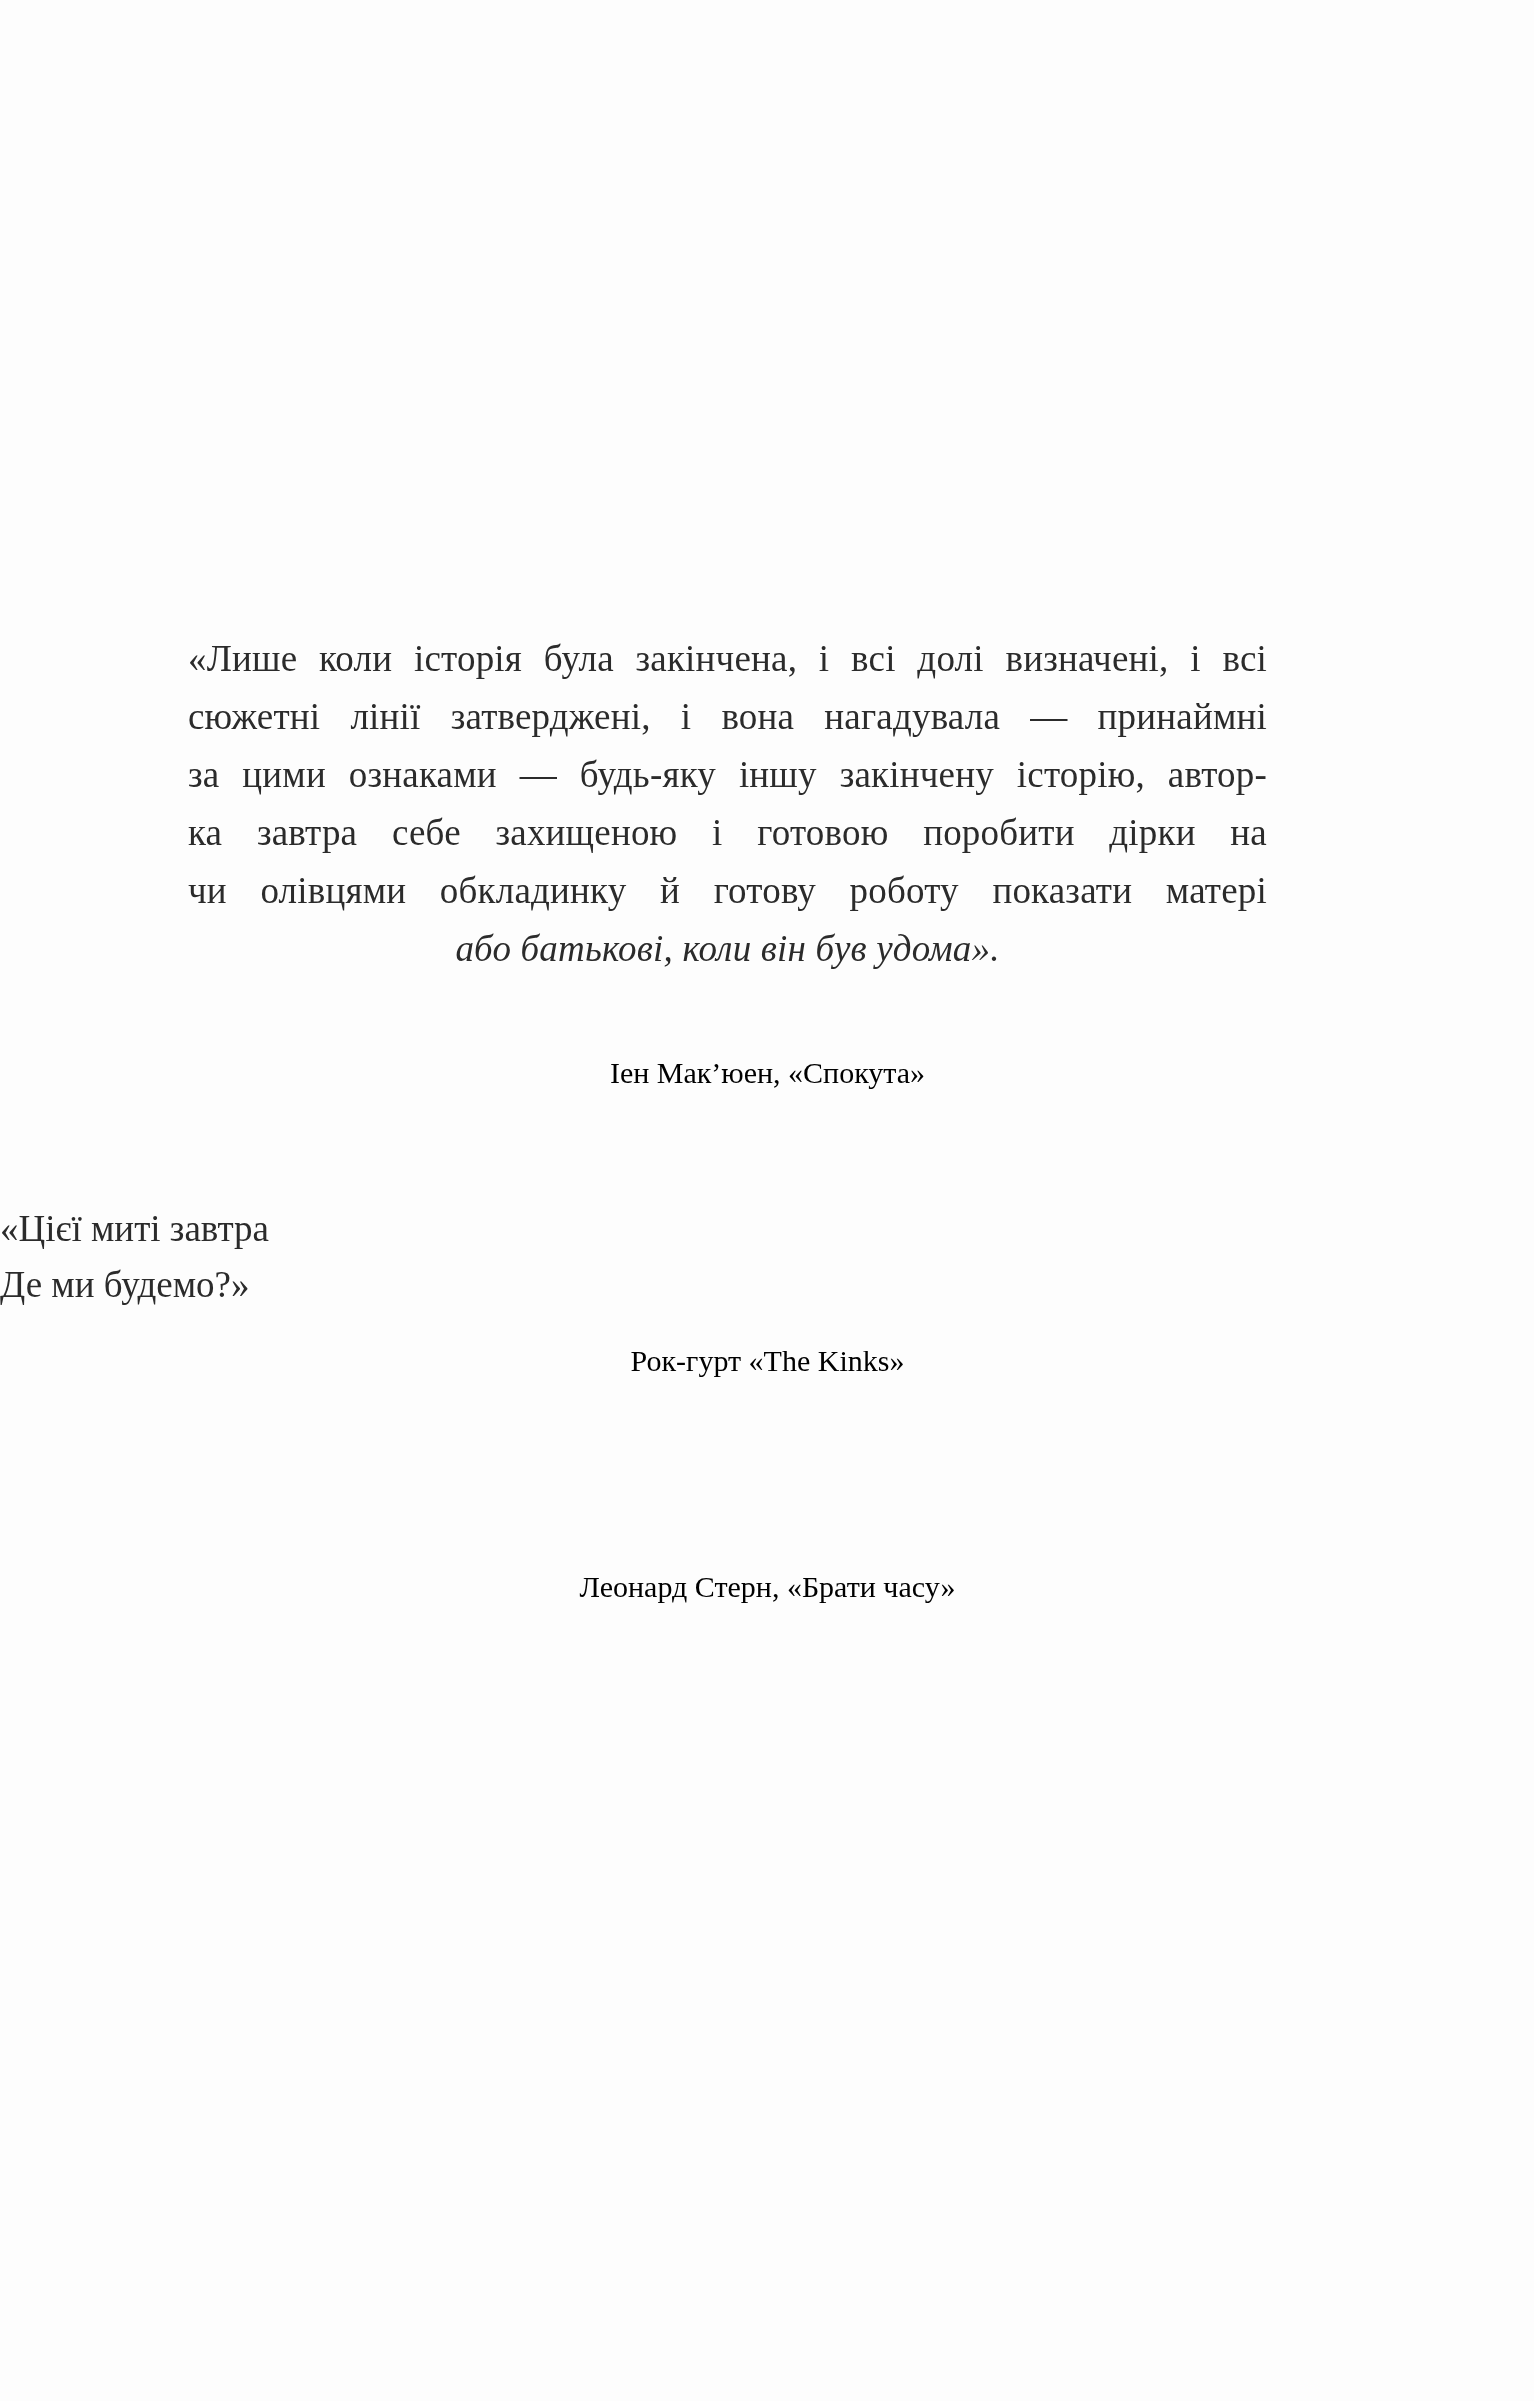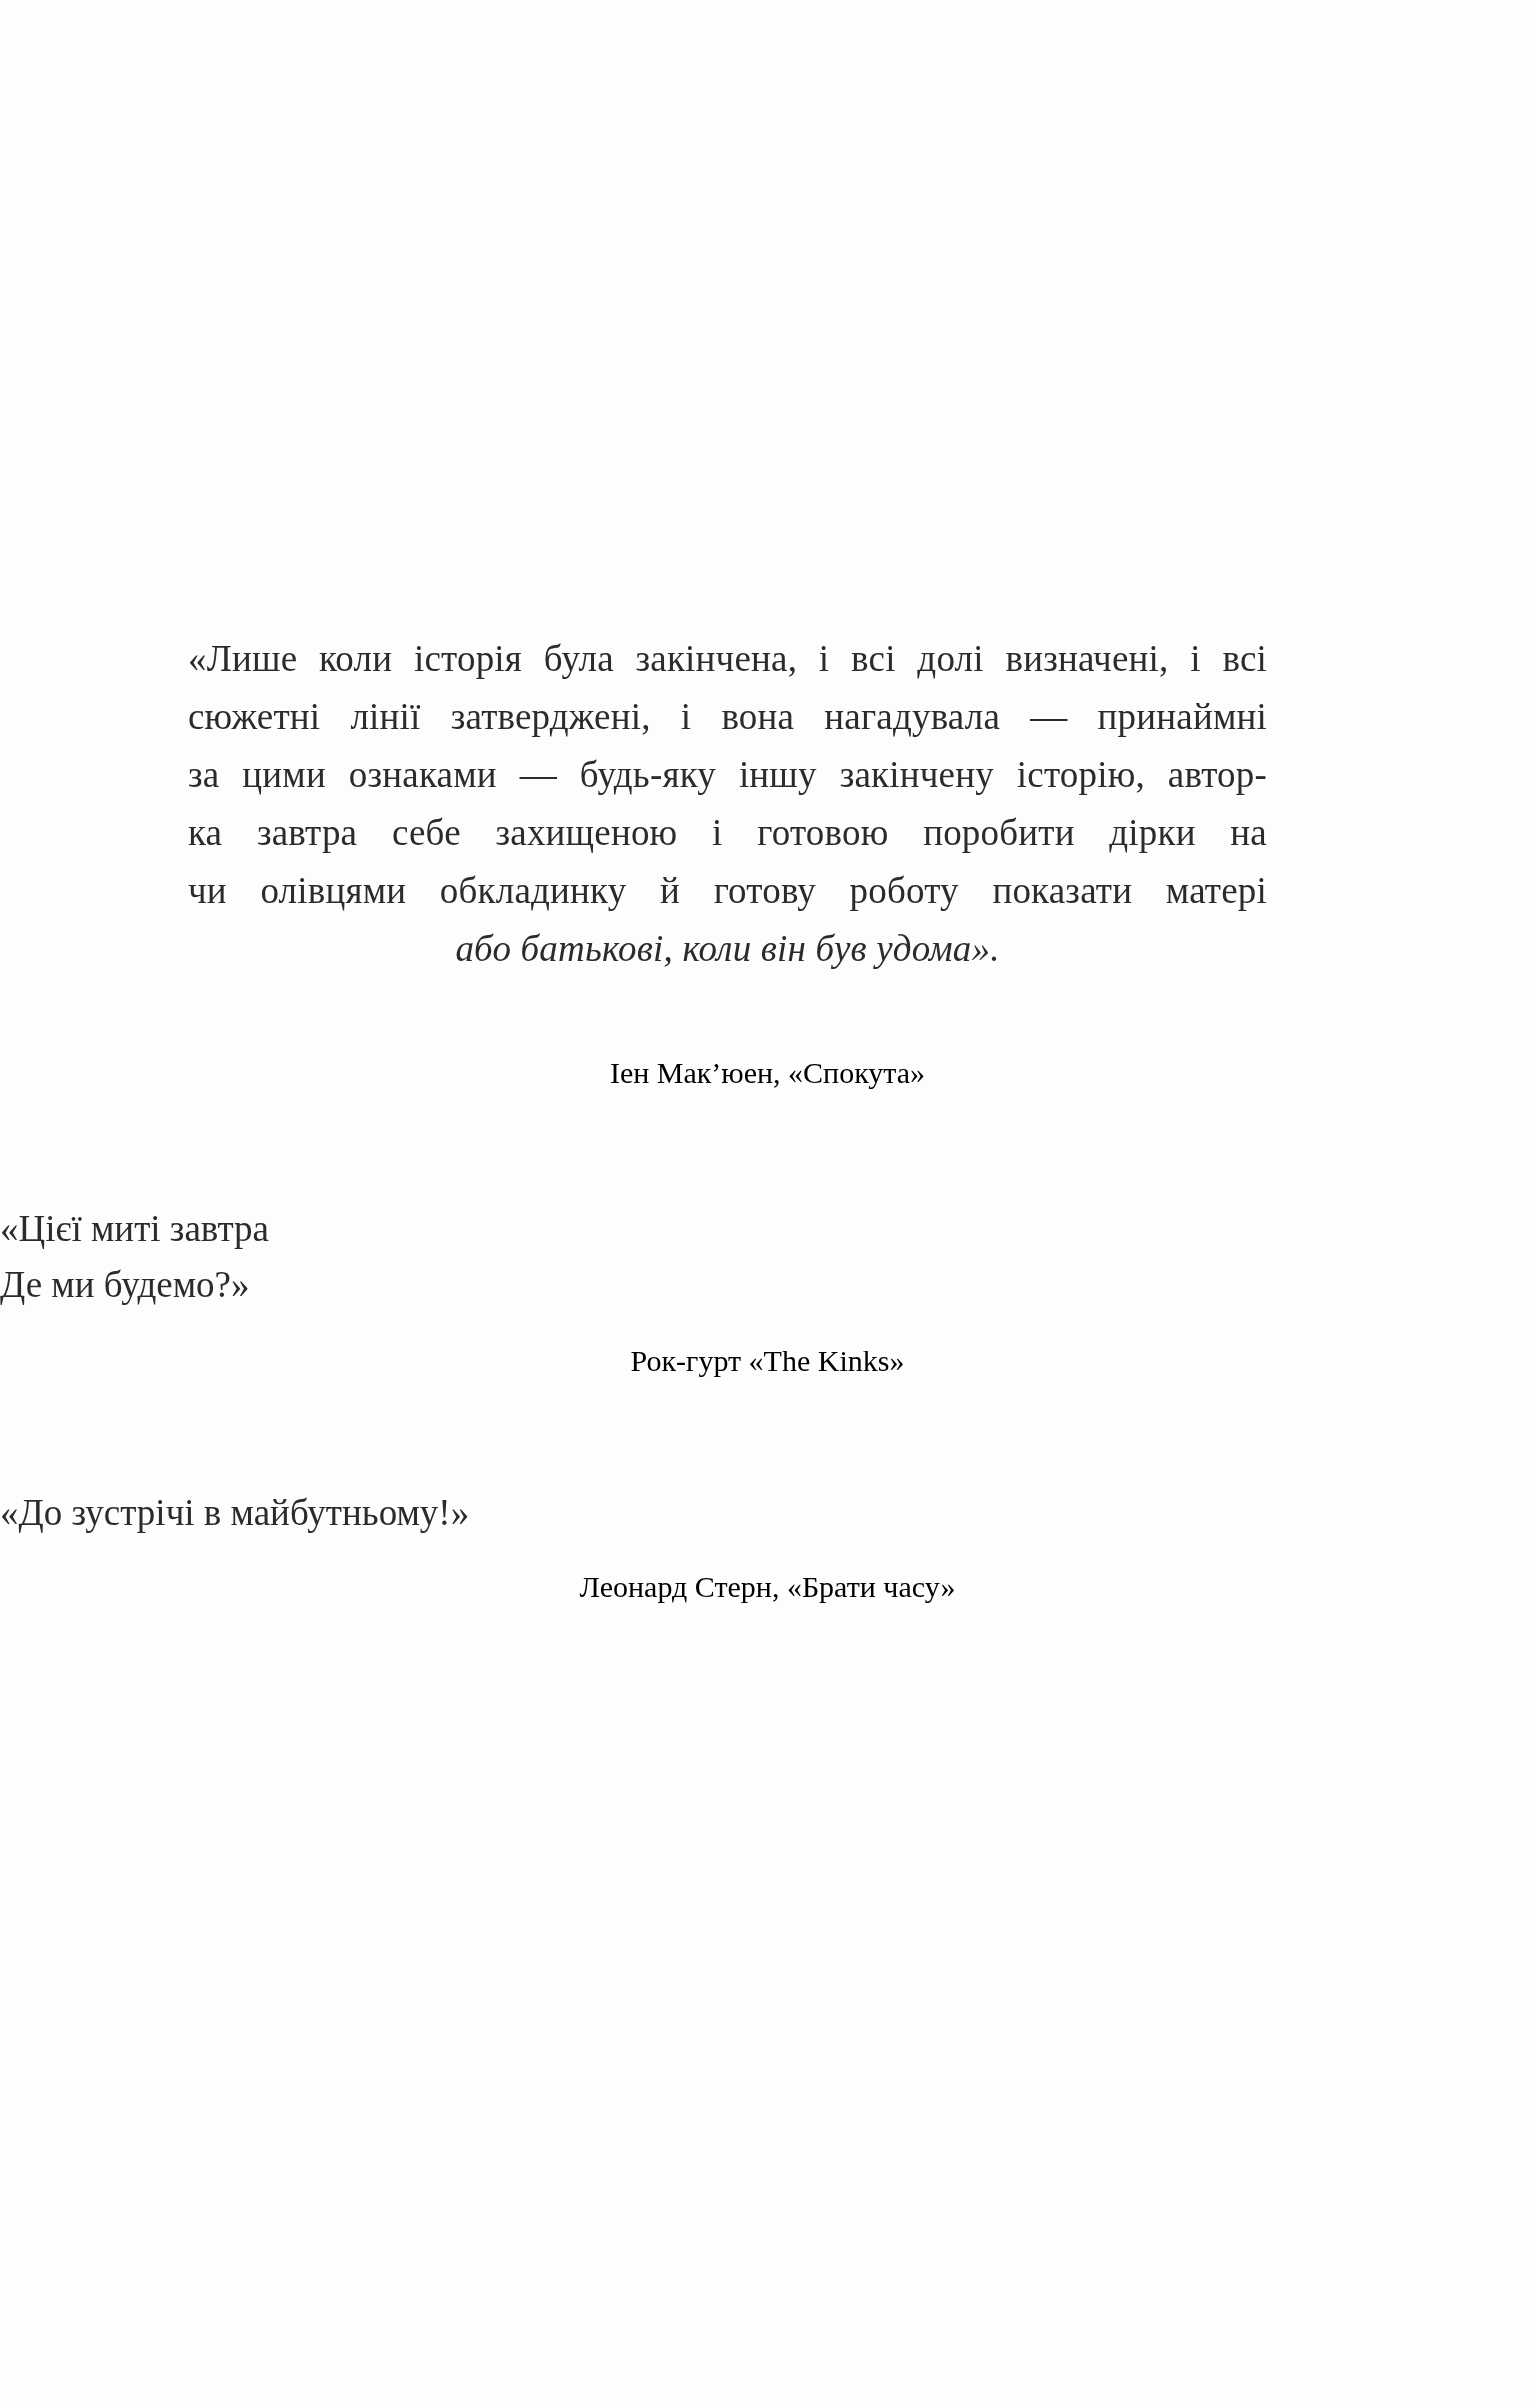--- a/index.html
+++ b/index.html
@@ -76,19 +76,16 @@
     <span class="line last">або батькові, коли він був удома».</span>
   </div>
   <div class="attribution" style="top:1055px;">Іен Мак’юен, «Спокута»</div>
 
   <div class="centered-quote" style="top:1201px;">
     <span class="line">«Цієї миті завтра</span>
     <span class="line">Де ми будемо?»</span>
   </div>
   <div class="attribution" style="top:1343px;">Рок-гурт «The Kinks»</div>
 
-  <div class="centered-quote" style="top:1485px;">
-    <span class="line">«До зустрічі в майбутньому!»</span>
-  </div>
   <div class="attribution" style="top:1569px;">Леонард Стерн, «Брати часу»</div>
 
 </div>
 
 
 </body></html>

